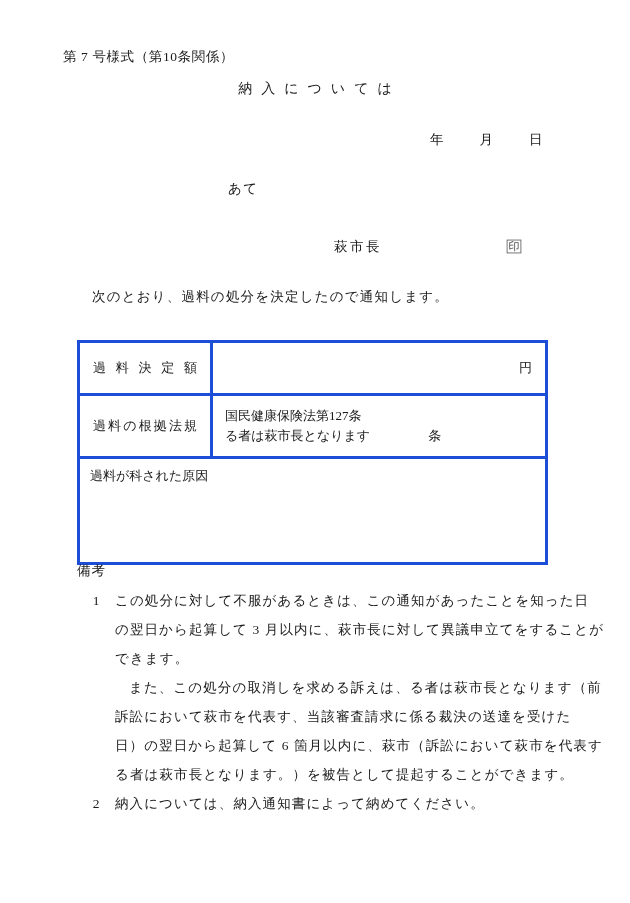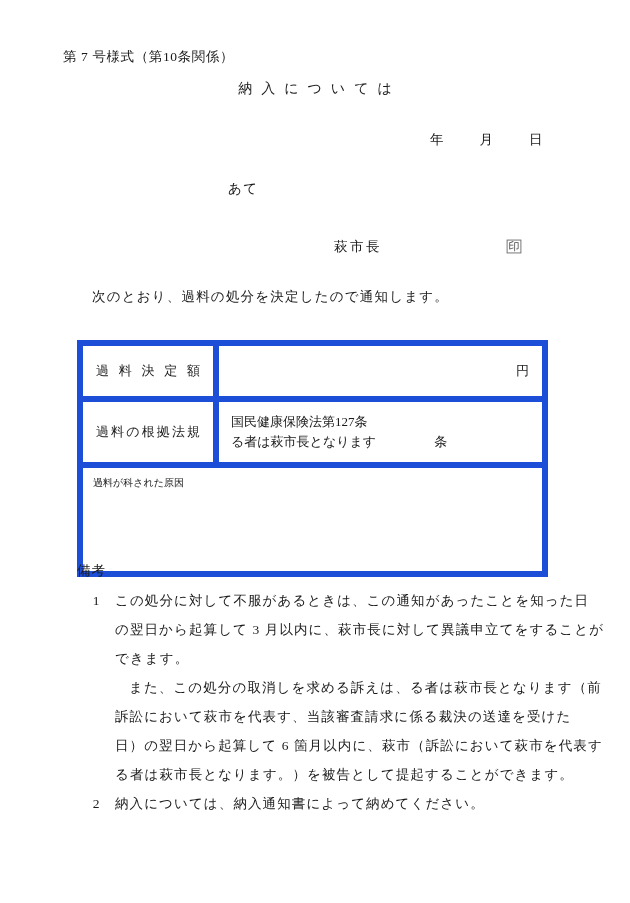--- a/index.html
+++ b/index.html
@@ -105,21 +105,21 @@
   .fee-table {
     position: absolute;
     left: 77px;
     top: 340px;
     width: 471px;
     border-collapse: collapse;
     table-layout: fixed;
     font-size: 13px;
   }
   .fee-table td {
-    border: 6px solid #1d4ed8;
+    border: 3px solid #1d4ed8;
     padding: 0;
     vertical-align: middle;
   }
   .cell-label {
     width: 130px;
     text-align: center;
     height: 50px;
   }
   .label-text {
     display: block;
@@ -141,21 +141,21 @@
     font-size: 13px;
   }
   .basis-line2 .blankgap {
     display: inline-block;
     width: 58px;
   }
   .cell-reason {
     height: 95px;
     vertical-align: top !important;
     padding: 8px 0 0 10px !important;
-    font-size: 10px;
+    font-size: 13px;
   }
 
   
   .notes {
     position: absolute;
     left: 77px;
     top: 562px;
     width: 500px;
     font-size: 13.5px;
   }

